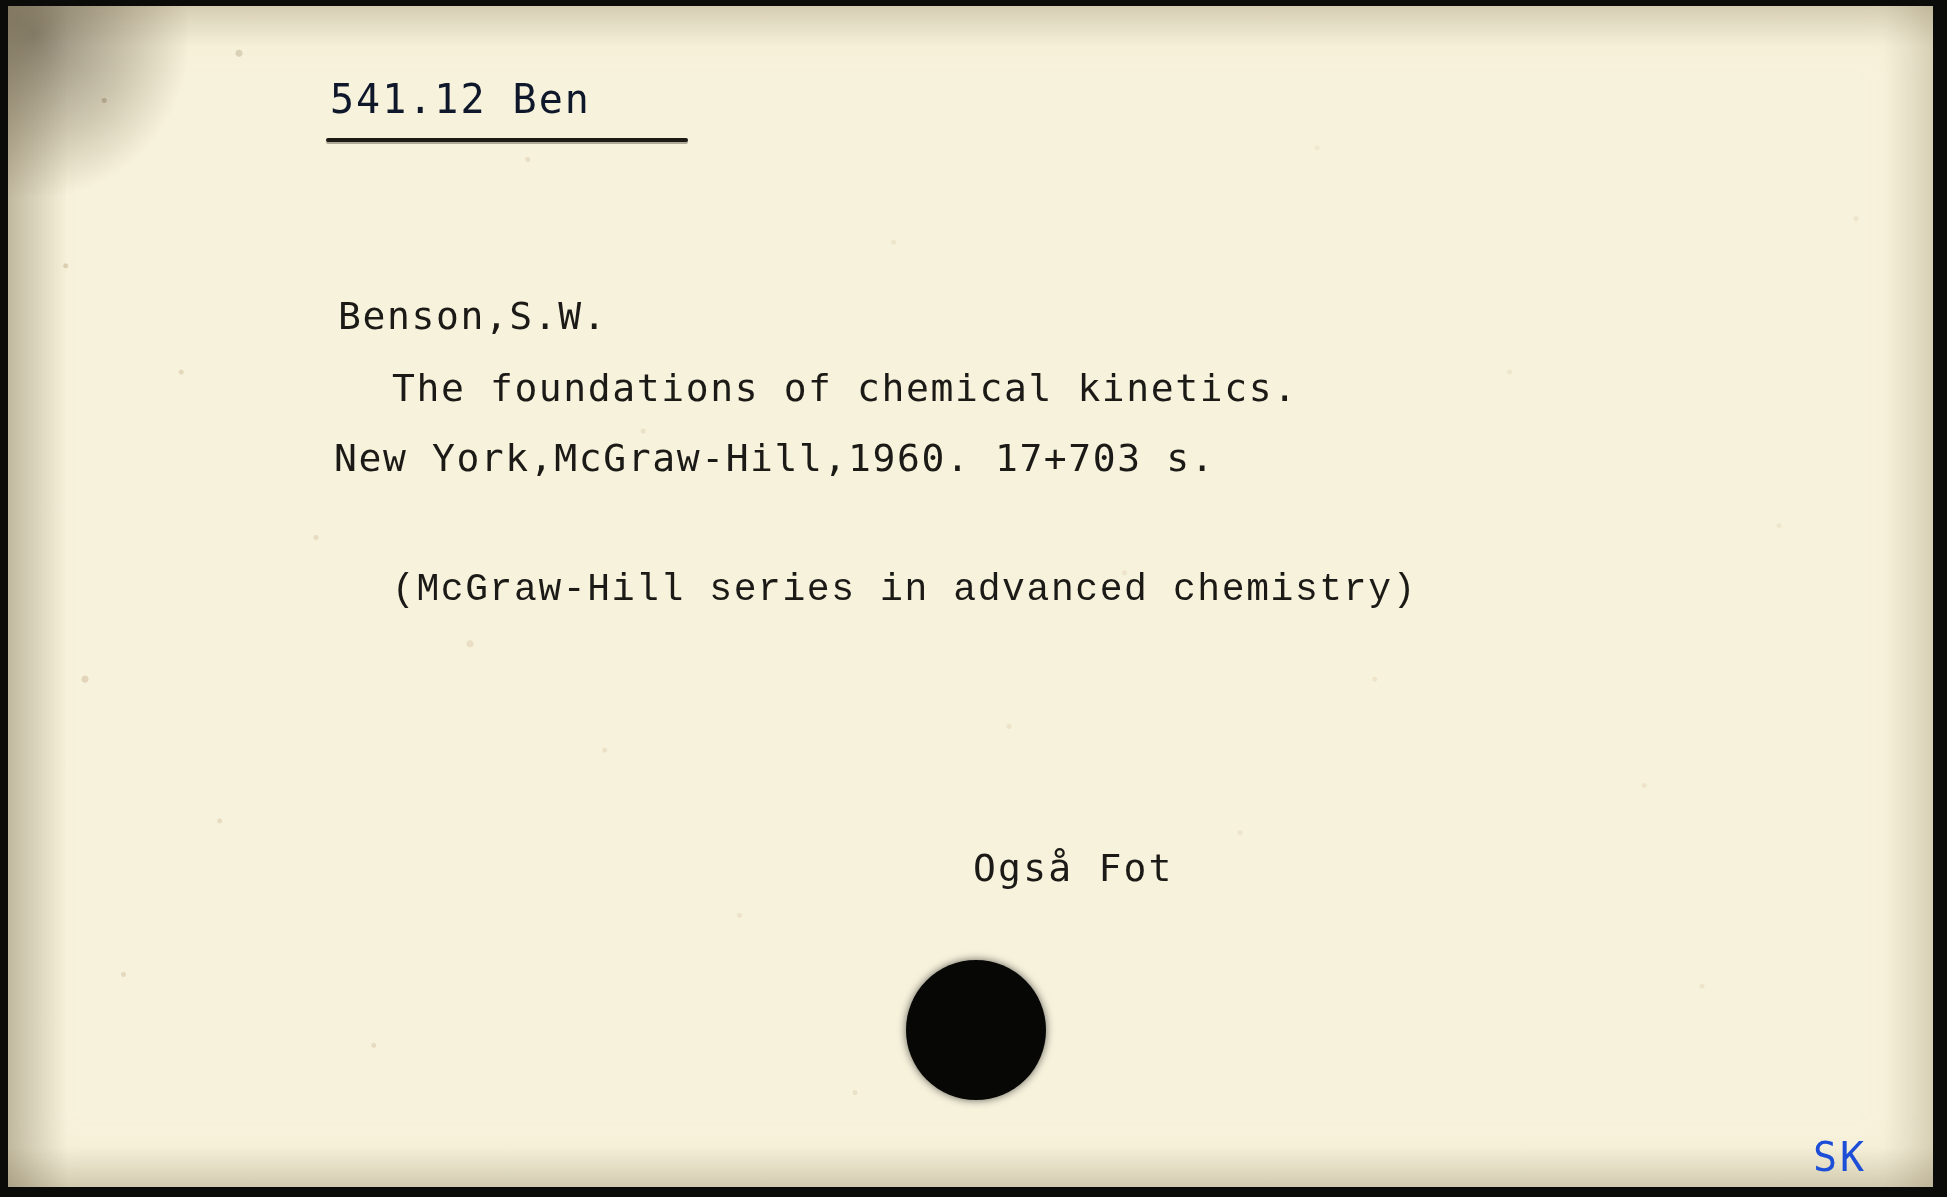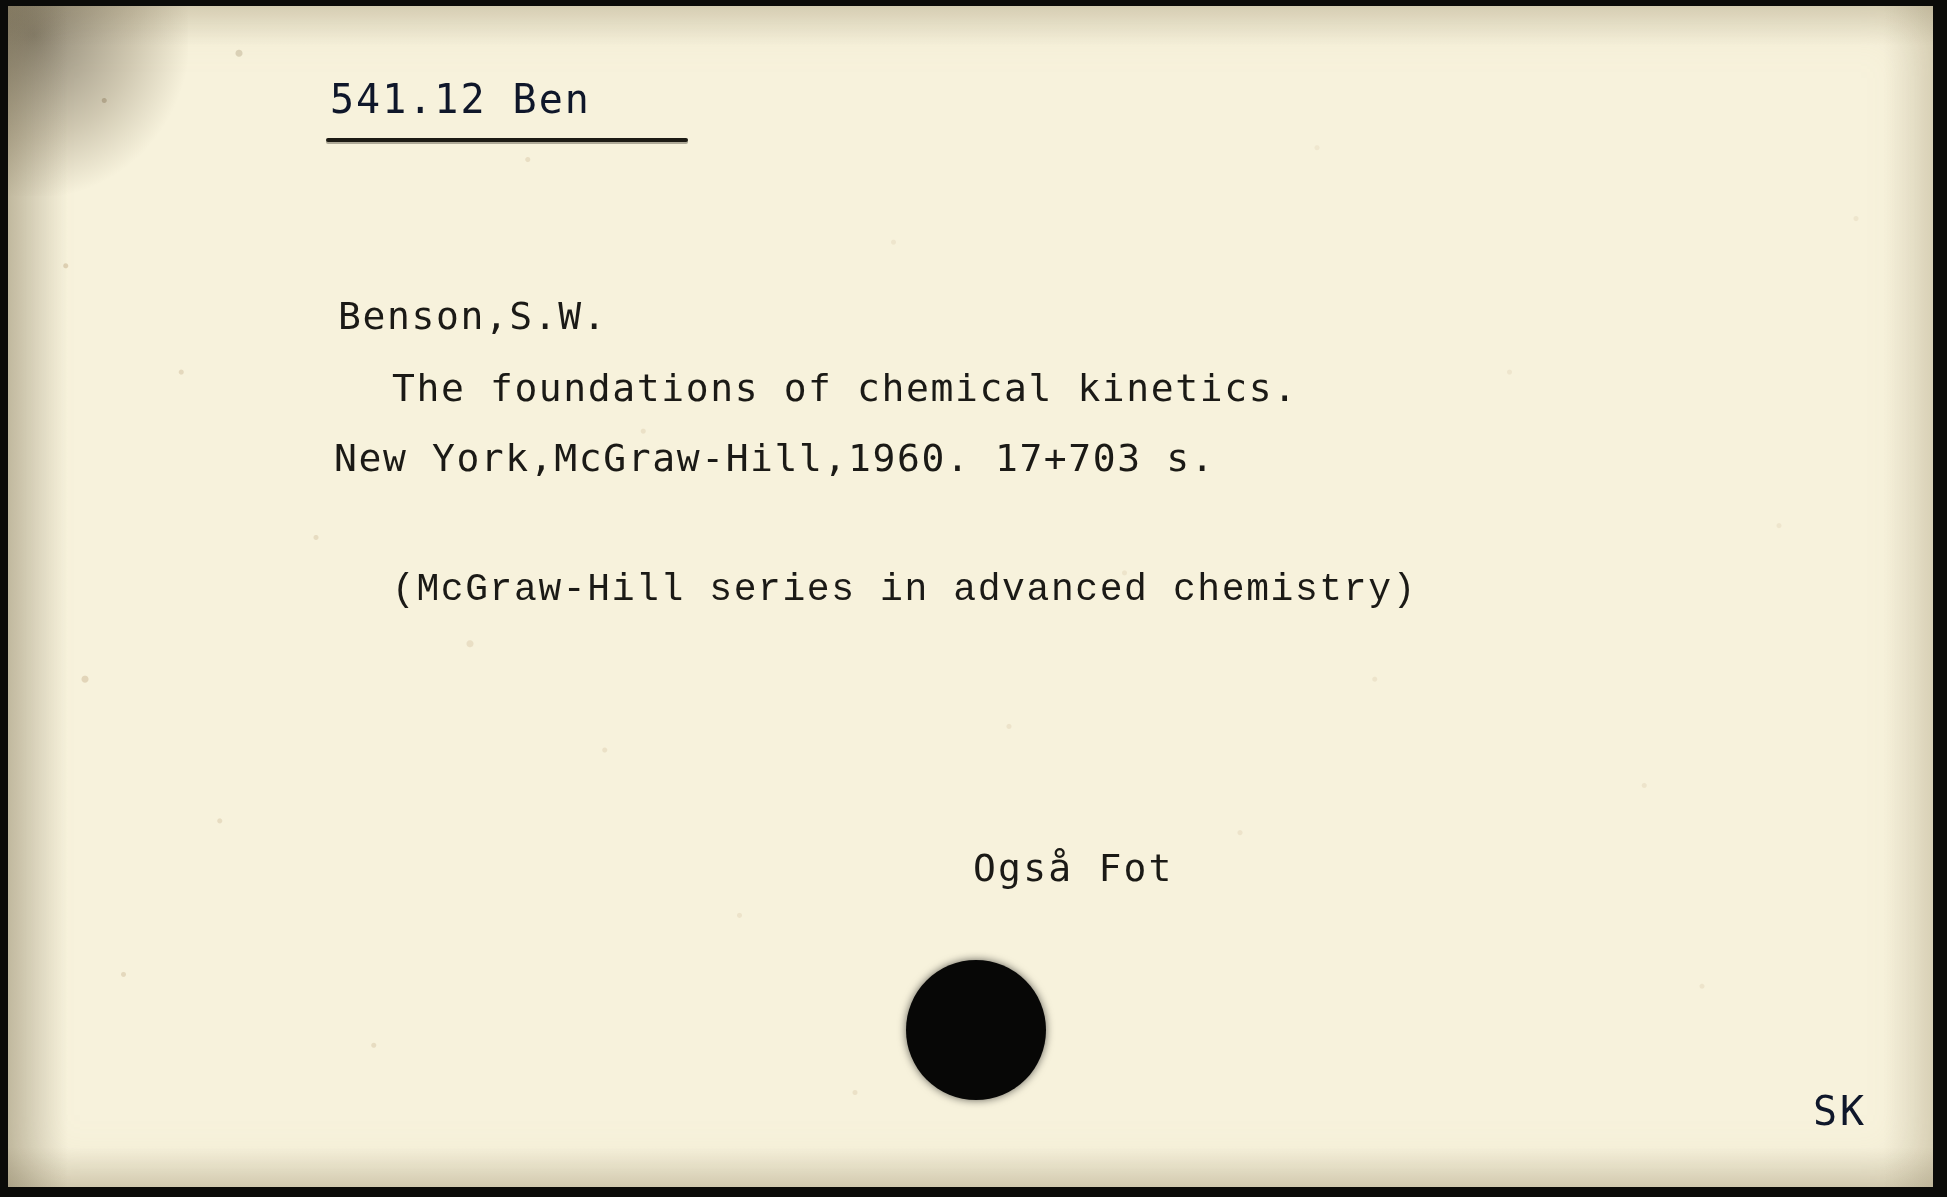--- a/index.html
+++ b/index.html
@@ -142,24 +142,24 @@
   }
   .note {
     left: 928px;
     top: 840px;
     font-size: 38px;
     letter-spacing: 2.2px;
     margin-left: 37px;
   }
   .initials {
     left: 1805px;
-    top: 1082px;
+    top: 1128px;
     font-size: 40px;
     letter-spacing: 3px;
-    color: #0f172a;
+    color: #1d4ed8;
     text-align: center;
   }
 
   
   .ink-dot {
     position: absolute;
     left: 898px;
     top: 954px;
     width: 140px;
     height: 140px;

